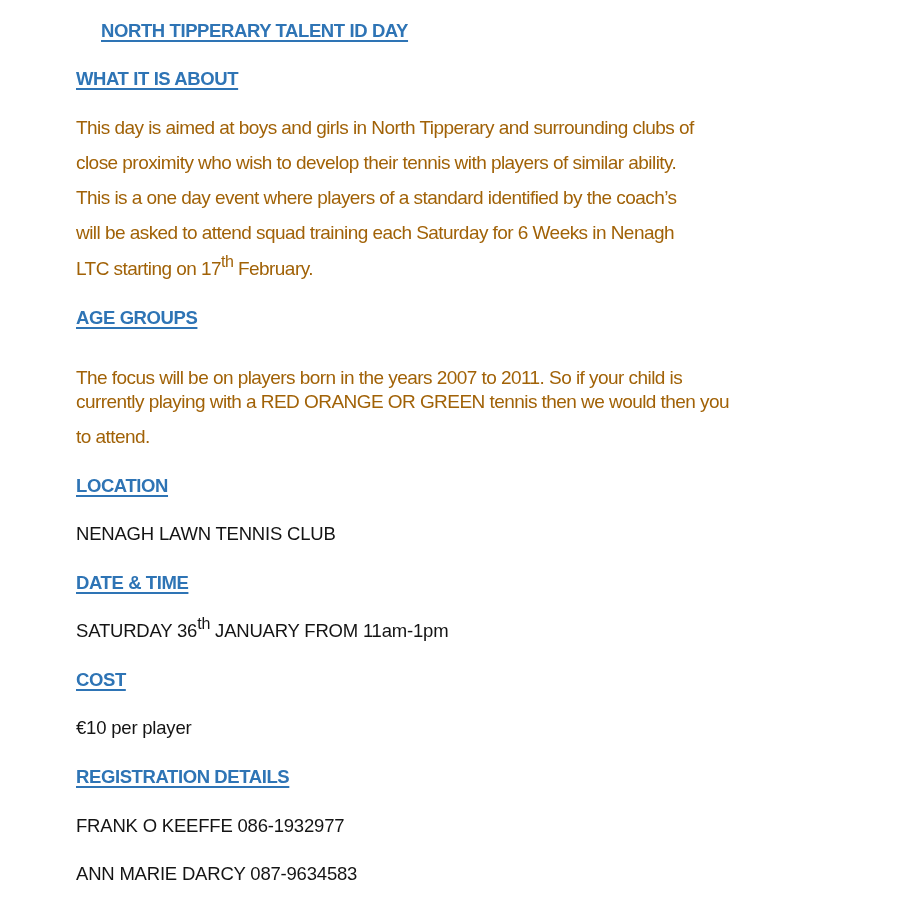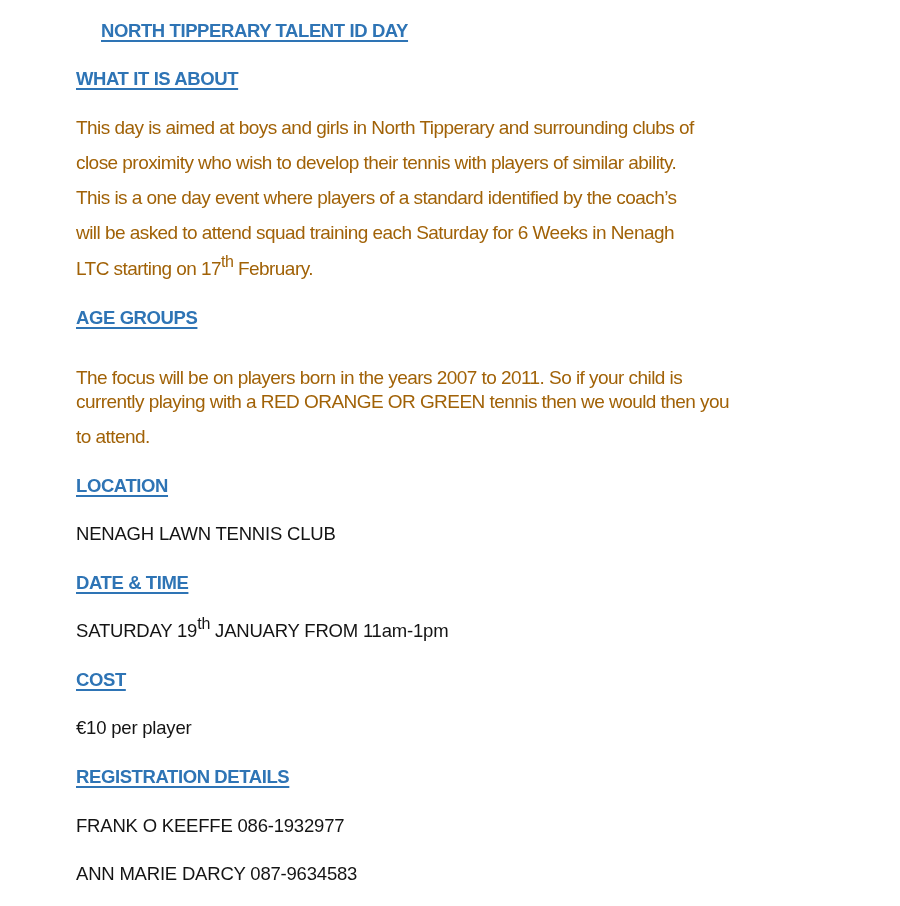--- a/index.html
+++ b/index.html
@@ -36,21 +36,21 @@
   <div>
     <div class="line body-text" style="top:366px;">The focus will be on players born in the years 2007 to 2011. So if your child is</div>
     <div class="line body-text" style="top:390px;">currently playing with a RED ORANGE OR GREEN tennis then we would then you</div>
     <div class="line body-text" style="top:425px;">to attend.</div>
   </div>
 
   <div class="line heading" style="top:474px;">LOCATION</div>
   <div class="line caps-text" style="top:522px;">NENAGH LAWN TENNIS CLUB</div>
 
   <div class="line heading" style="top:571px;">DATE &amp; TIME</div>
-  <div class="line caps-text" style="top:619px;"><span>SATURDAY 19</span><sup>th</sup><span> JANUARY FROM 11am-1pm</span></div>
+  <div class="line caps-text" style="top:619px;"><span>SATURDAY 36</span><sup>th</sup><span> JANUARY FROM 11am-1pm</span></div>
 
   <div class="line heading" style="top:668px;">COST</div>
   <div class="line caps-text" style="top:716px;">€10 per player</div>
 
   <div class="line heading" style="top:765px;">REGISTRATION DETAILS</div>
   <div class="line caps-text" style="top:814px;">FRANK O KEEFFE 086-1932977</div>
   <div class="line caps-text" style="top:862px;">ANN MARIE DARCY 087-9634583</div>
 
 </div>
 

